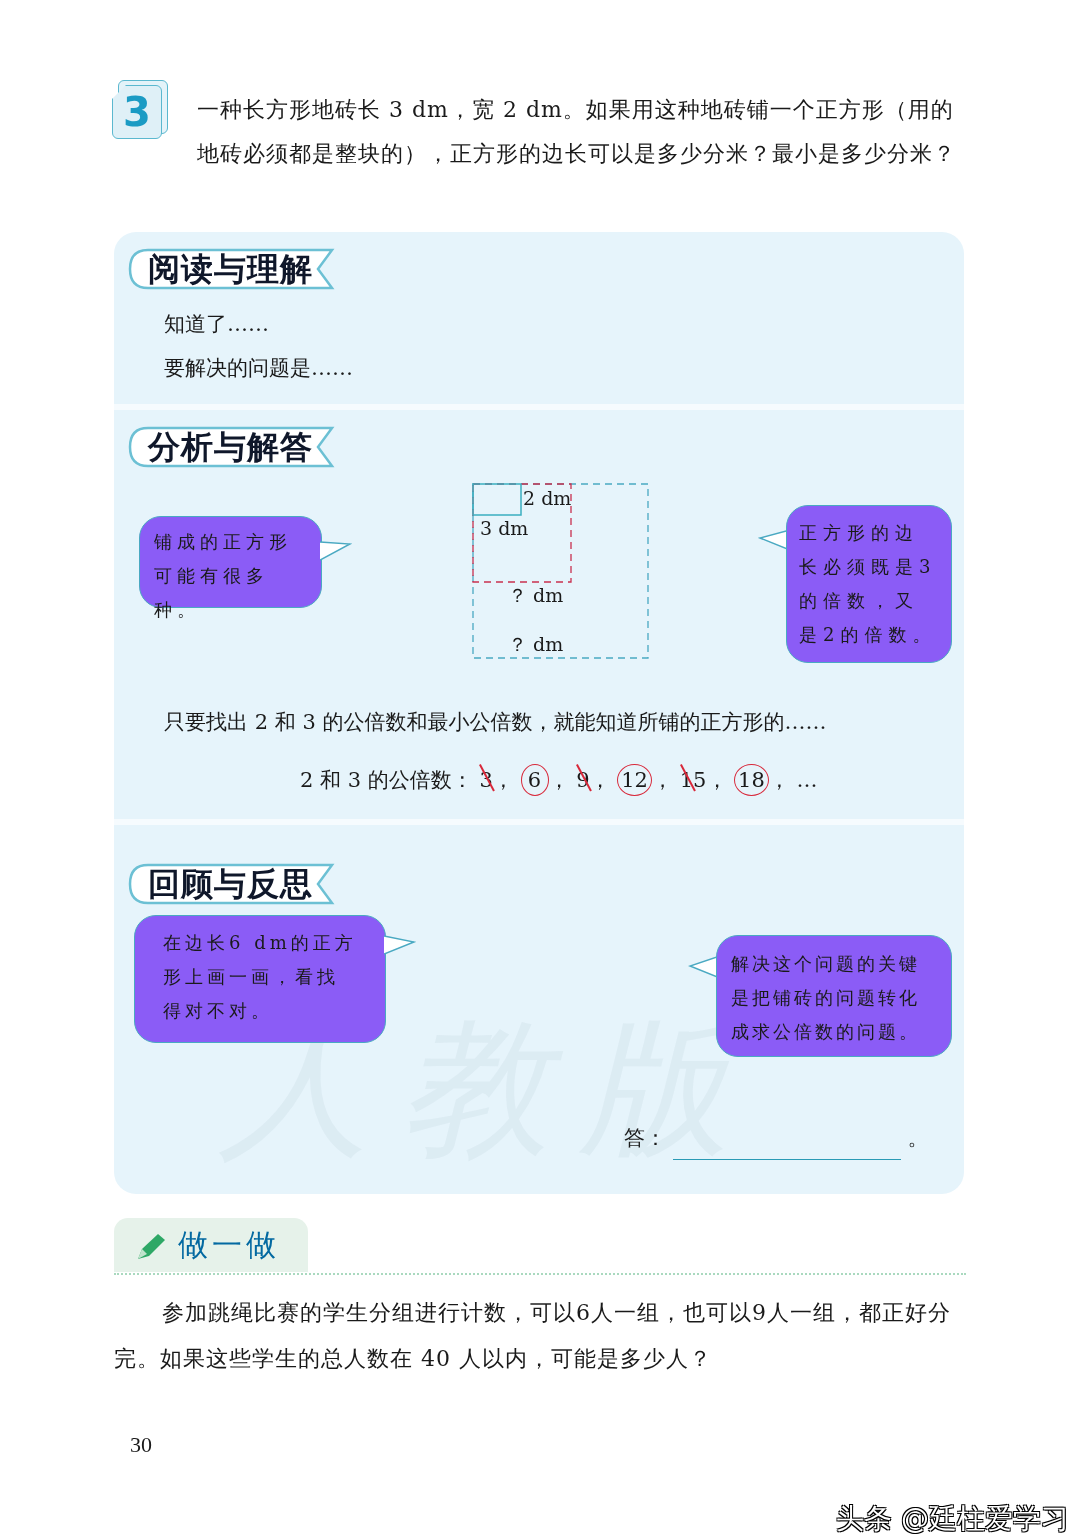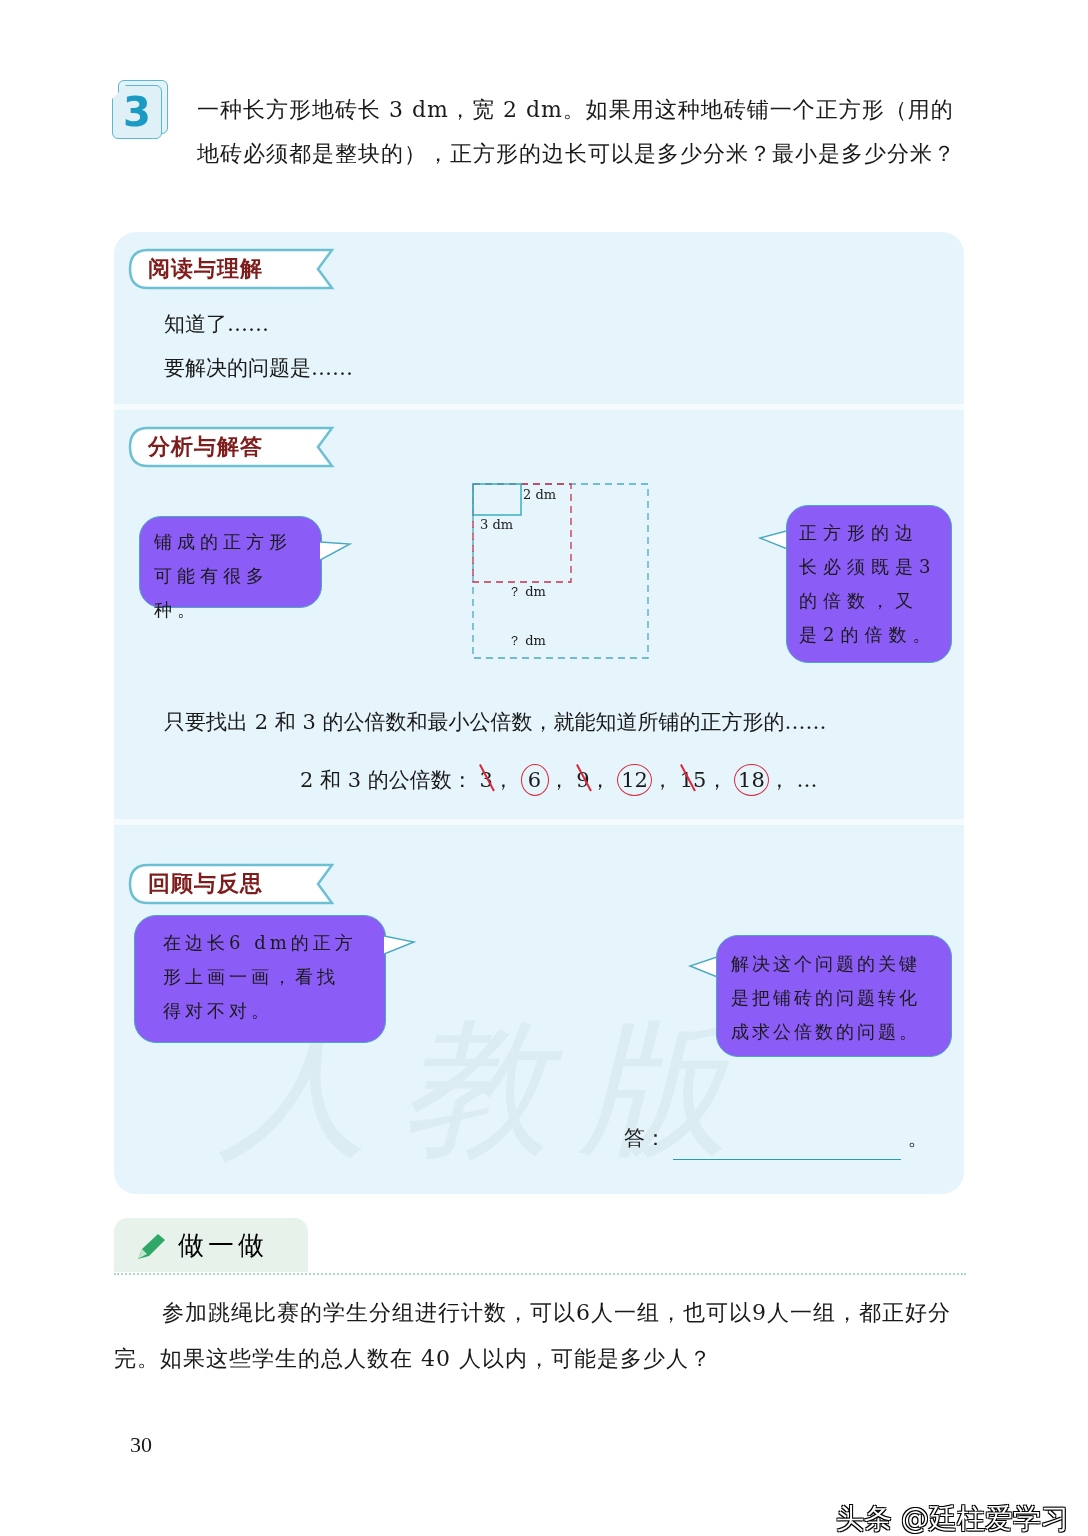--- a/index.html
+++ b/index.html
@@ -29,30 +29,30 @@
   
   .panel {
     left: 114px; top: 232px; width: 850px; height: 962px;
     background: #e6f4fb; border-radius: 22px;
   }
   .divider { left: 114px; width: 850px; height: 6px; background: #f6fbfe; }
   .tag-wrap { position: absolute; }
   .tag-wrap svg { position: absolute; left: 0; top: 0; }
   .tag-label {
     position: absolute; left: 22px; top: 0; line-height: 42px;
-    color: #7f1d1d; font-family: "DejaVu Sans", sans-serif; font-weight: bold; font-size: 22px;
+    color: #0f172a; font-family: "DejaVu Sans", sans-serif; font-weight: bold; font-size: 32px;
     letter-spacing: 1px;
   }
   .body-line { font-size: 21px; line-height: 44px; }
   .bubble {
     background: #8b5cf6; border: 1.5px solid #4aa9c2; border-radius: 22px;
     font-size: 18px; line-height: 34px; letter-spacing: 5px; padding: 8px 14px; box-sizing: border-box;
   }
   .tail { position: absolute; }
-  .diagram-label { font-size: 13px; }
+  .diagram-label { font-size: 19px; }
   .multiples { font-size: 21px; }
   .circled {
     display: inline-block; border: 1.5px solid #d8283a; border-radius: 50%;
     padding: 0 3px; min-width: 20px; text-align: center; line-height: 30px;
   }
   .struck { position: relative; display: inline-block; }
   .struck::after {
     content: ""; position: absolute; left: 2px; top: 2px; width: 2px; height: 30px;
     background: #d8283a; transform: rotate(-28deg); transform-origin: top left; left: 0;
   }
@@ -60,21 +60,21 @@
     left: 220px; top: 990px; font-size: 150px; color: rgba(180,200,210,0.18);
     font-family: "DejaVu Serif", serif; font-style: italic; letter-spacing: 30px; text-align: right;
   }
   .answer-line { border-bottom: 1.5px solid #2a9ab5; width: 228px; height: 24px; display: inline-block; vertical-align: bottom; }
   
   .do-tab {
     left: 114px; top: 1218px; width: 194px; height: 54px;
     background: #e6f2ea; border-radius: 14px 14px 0 0;
   }
   .do-title {
-    color: #000000; font-size: 26px; font-family: "DejaVu Sans", sans-serif; line-height: 54px;
+    color: #0369a1; font-size: 30px; font-family: "DejaVu Sans", sans-serif; line-height: 54px;
     position: absolute; left: 64px; top: 0; letter-spacing: 4px;
   }
   .dotted { left: 114px; top: 1273px; width: 852px; border-top: 2px dotted #a9d9bf; }
   .exercise { left: 114px; top: 1290px; width: 852px; font-size: 22px; line-height: 46px; letter-spacing: 1px; }
   .page-num { left: 130px; top: 1432px; font-size: 22px; font-family: "Liberation Serif", serif; }
   .credit {
     left: 836px; top: 1500px; font-size: 28px; color: #ffffff; font-family: "DejaVu Sans", sans-serif;
     text-shadow: 1px 1px 0 #000, -1px -1px 0 #000, 1px -1px 0 #000, -1px 1px 0 #000;
   }
 </style>

